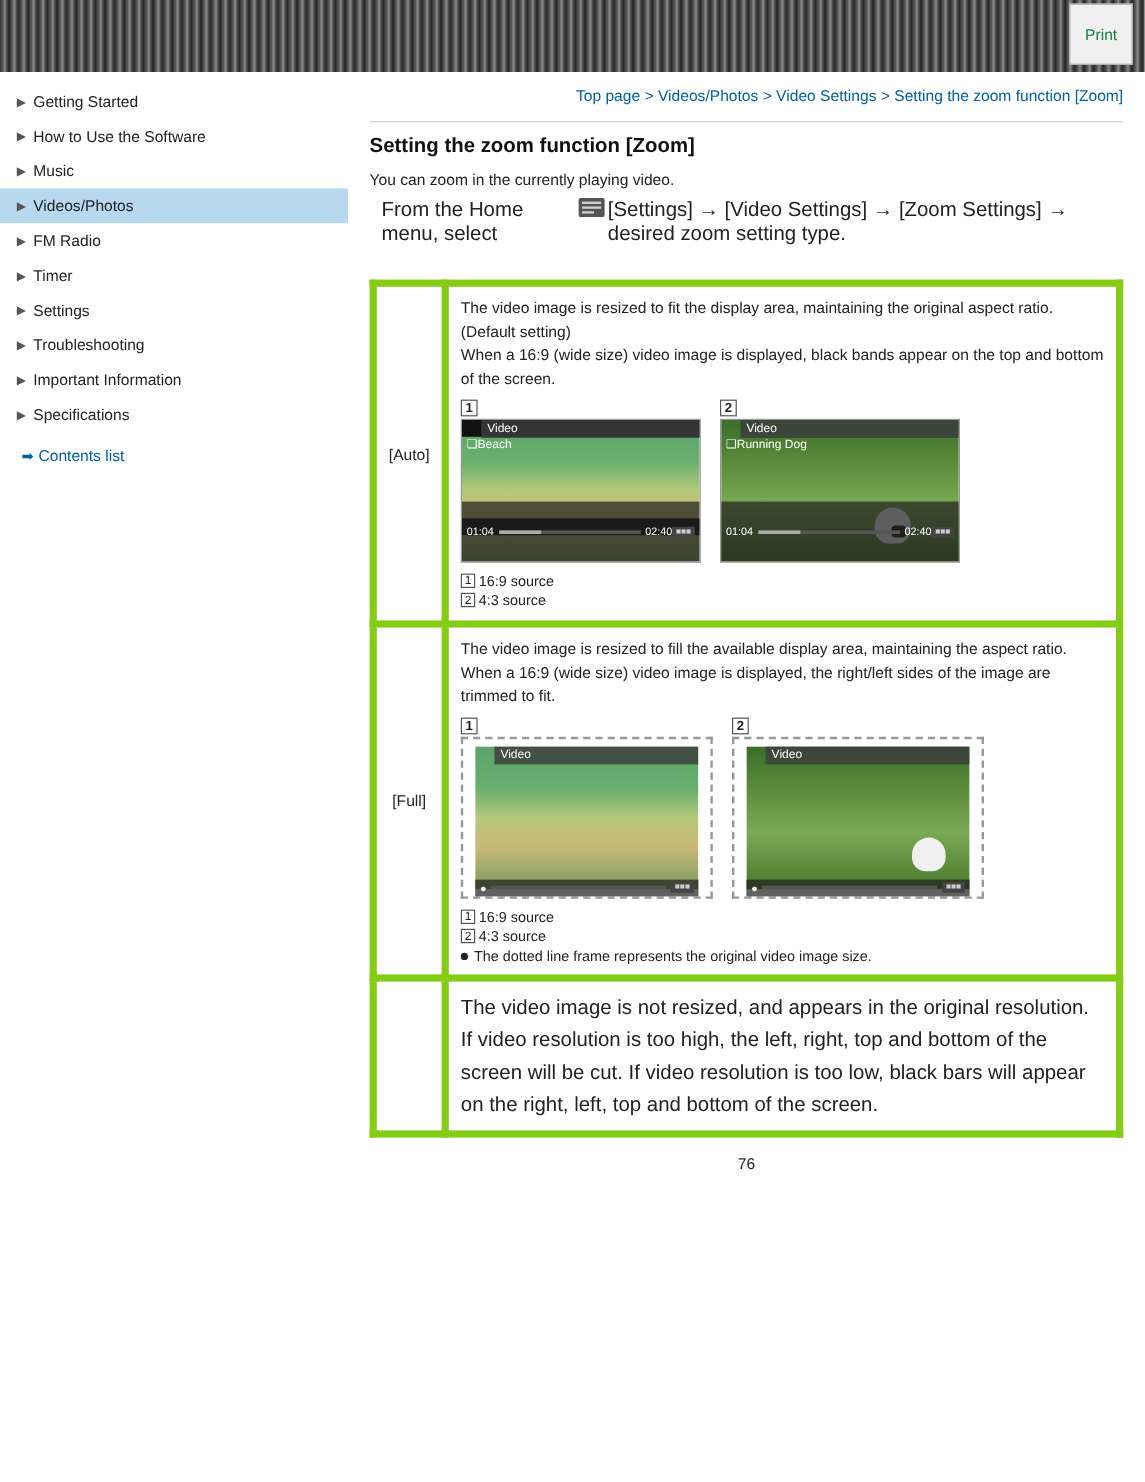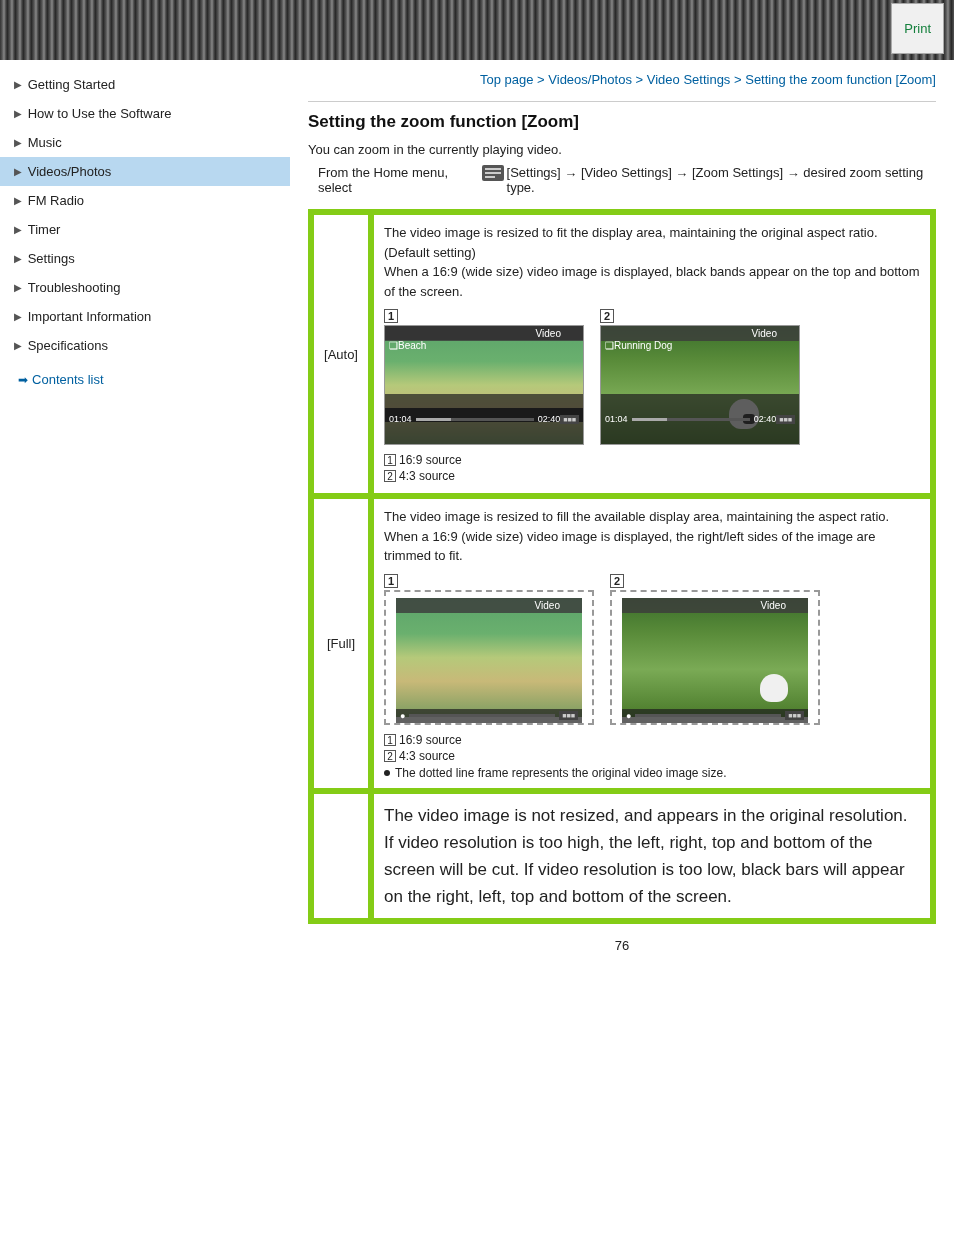--- a/index.html
+++ b/index.html
@@ -104,22 +104,22 @@
       margin-bottom: 10px;
       color: #111;
     }
 
     .intro-text {
       font-size: 13px;
       margin-bottom: 8px;
     }
 
     .instruction-row {
-      font-size: 13px;
-      margin-bottom: 14px;
+      font-size: 17px;
+      margin-bottom: 28px;
       padding-left: 10px;
       display: flex;
       align-items: flex-start;
     }
 
     
     .zoom-table {
       width: 100%;
       border-collapse: collapse;
       border: 1px solid #aaa;
@@ -173,28 +173,28 @@
       width: 200px;
       height: 120px;
       border: 1px solid #999;
       position: relative;
       overflow: hidden;
       background: #eee;
     }
     .video-header {
       position: absolute;
       top: 0;
-      left: 0;
+      left: 16px;
       right: 0;
       background: rgba(60,60,60,0.82);
       color: #fff;
       font-size: 10px;
-      padding: 2px 22px;
-      display: flex;
-      justify-content: flex-end;
+      padding: 2px 5px;
+      display: flex;
+      justify-content: flex-start;
     }
     .video-img-beach {
       width: 100%; height: 100%;
       background: linear-gradient(180deg, #5ba36a 0%, #6ab06e 30%, #b5c97a 50%, #c8b978 70%, #7a9c60 100%);
       position: absolute; top: 0; left: 0;
     }
     .video-img-dog {
       width: 100%; height: 100%;
       background: linear-gradient(180deg, #3a6e2a 0%, #5a8c3a 30%, #7aaa55 60%, #4a7a2a 100%);
       position: absolute; top: 0; left: 0;

